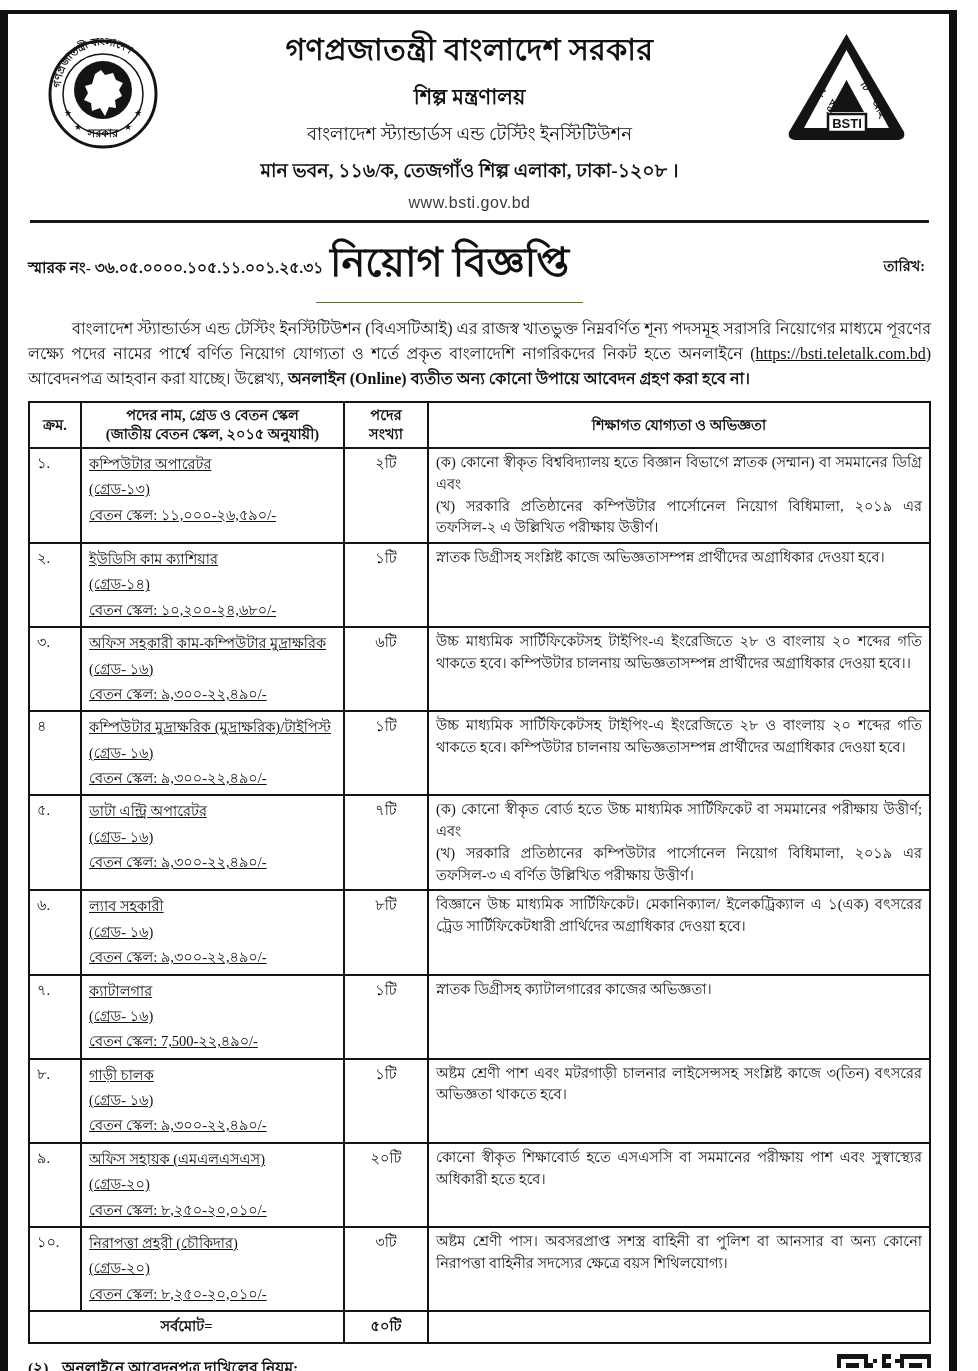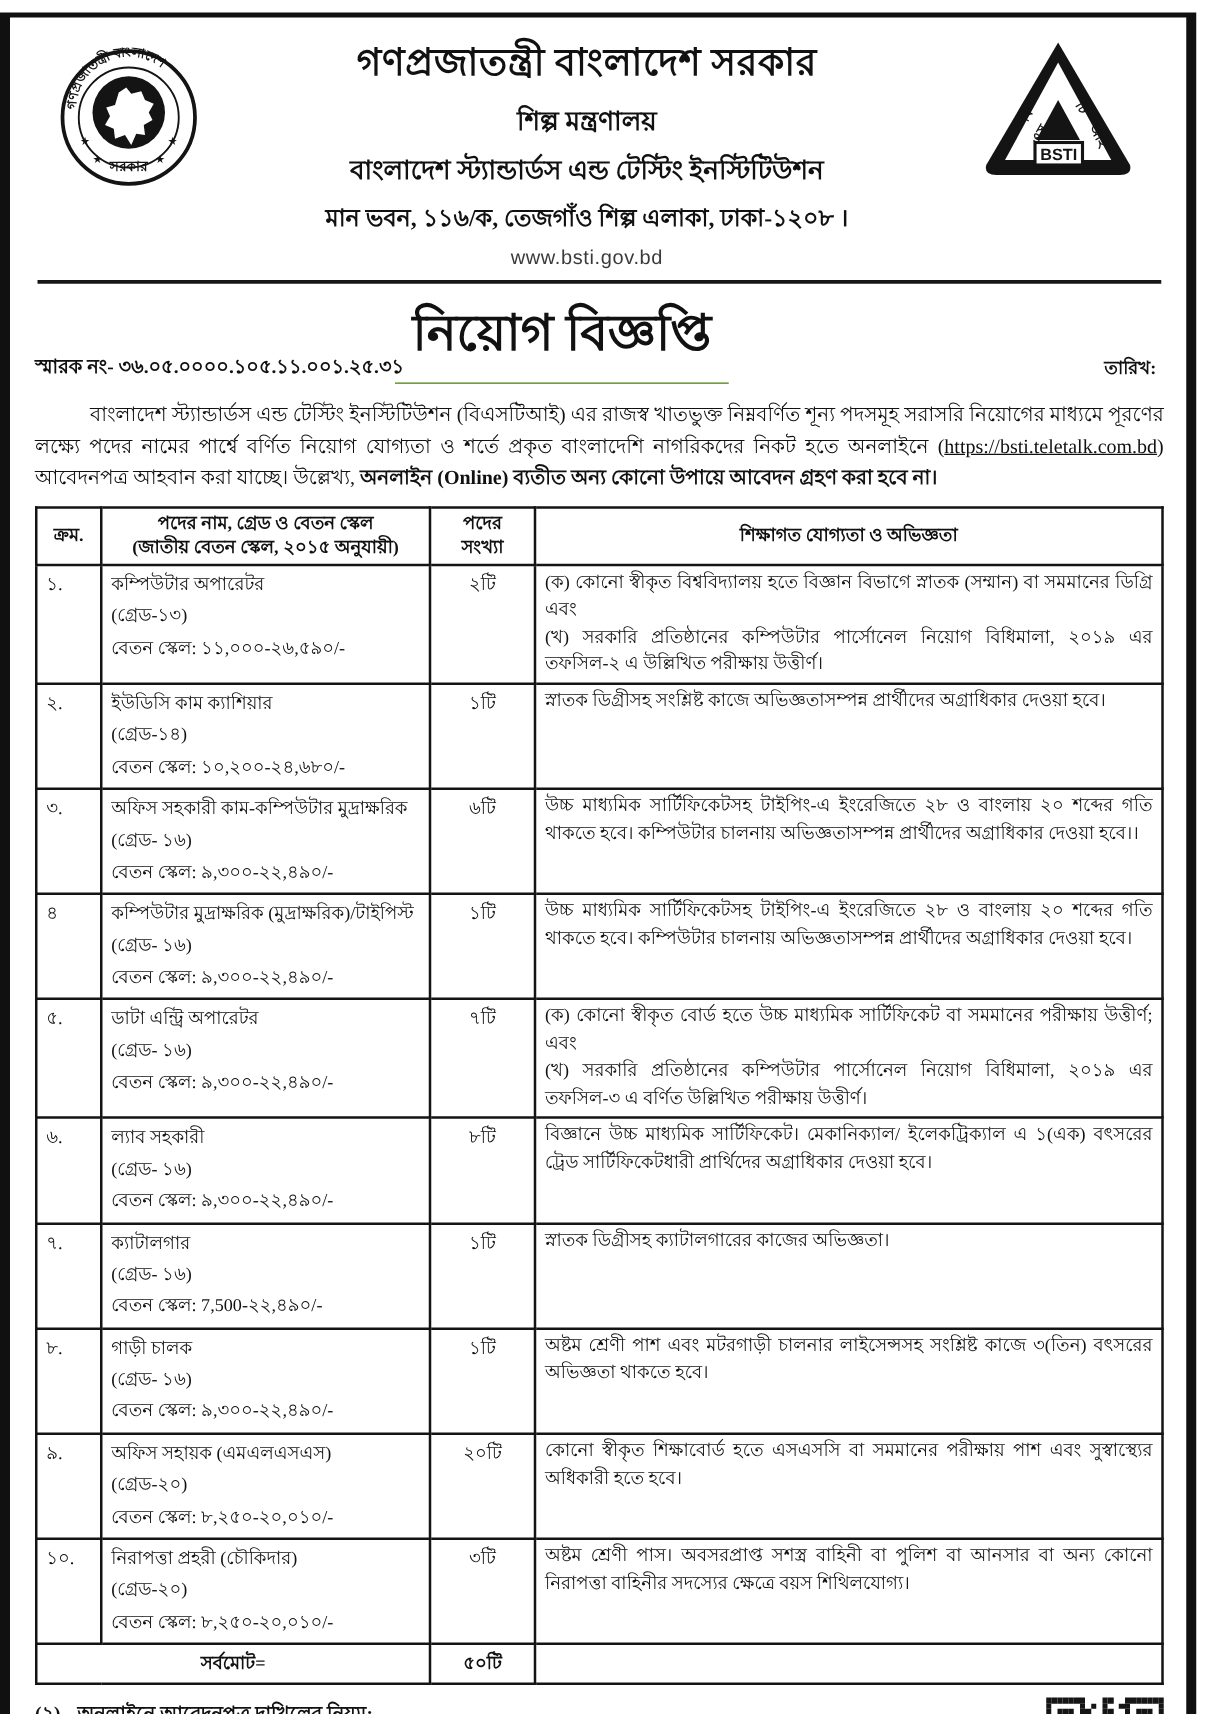--- a/index.html
+++ b/index.html
@@ -11,47 +11,47 @@
     border-right:8px solid #101010; border-bottom:11px solid #101010;
     background:#fff; padding:12px 18px 6px 20px;
   }
   
   .hdr { display:flex; align-items:flex-start; }
   .hdr-left { width:150px; display:flex; justify-content:center; padding-top:12px; }
   .hdr-center { flex:1; text-align:center; }
   .hdr-right { width:170px; display:flex; justify-content:center; padding-top:6px; }
   .govt { font-size:30px; font-weight:bold; letter-spacing:.5px; }
   .ministry { font-size:21px; font-weight:bold; margin-top:4px; }
-  .org { font-size:21px; font-weight:bold; margin-top:4px; }
+  .org { font-size:18px; font-weight:normal; margin-top:4px; }
   .addr { font-size:19px; font-weight:bold; margin-top:5px; }
   .site { font-family:"Liberation Sans","DejaVu Sans",sans-serif; font-size:16px; color:#3a3a3a; margin-top:6px; letter-spacing:.5px; }
   .hdr-rule { border:none; border-top:3px solid #161616; margin:8px 2px 0 2px; }
   
-  .memo-row { display:flex; margin-top:8px; align-items:flex-end; }
+  .memo-row { display:flex; margin-top:8px; align-items:center; }
   .memo { flex:1; font-size:15.5px; font-weight:bold; padding-top:4px; white-space:nowrap; }
   .big-title-wrap { flex:0 0 auto; text-align:center; margin-left:-60px; }
   .big-title { display:inline-block; font-size:40px; font-weight:bold; padding:0 14px 4px 14px; border-bottom:1px solid #4d7c0f; }
   .date-wrap { flex:1; display:flex; justify-content:flex-end; align-items:center; font-size:14.5px; }
   .date-label { font-weight:bold; margin-right:6px; }
   .date-frac { display:inline-block; text-align:center; }
   .date-frac .top { border-bottom:1.5px solid #141414; padding:0 4px 2px 4px; }
   .date-frac .bot { padding-top:2px; }
   
   .intro { margin-top:14px; font-size:16px; line-height:1.55; text-align:justify; text-indent:44px; }
   .b { font-weight:bold; }
   a.link { color:inherit; text-decoration:underline; cursor:pointer; }
   
   table.vac { width:100%; border-collapse:collapse; margin-top:10px; font-size:14.5px; }
   table.vac th, table.vac td { border:2px solid #141414; vertical-align:top; padding:3px 7px; }
   table.vac th { font-weight:bold; text-align:center; vertical-align:middle; line-height:1.3; }
   .col-sl { width:52px; }
   .col-post { width:263px; }
   .col-count { width:84px; }
   td.sl { text-align:left; padding-left:10px; }
-  td.post { line-height:1.75; white-space:pre-line; }
+  td.post { line-height:1.75; white-space:pre-line;text-decoration:underline; }
   td.count { text-align:center; padding-top:5px; }
   td.qual { line-height:1.5; white-space:pre-line; text-align:justify; }
   tr.total td { font-weight:bold; }
   td.total-label { text-align:center; padding-right:14px; border-left:2px solid #141414; }
   td.total-count { text-align:center; font-weight:bold; }
   .pre { white-space:pre-line; }
   
   .sec { margin-top:12px; font-size:15.5px; line-height:1.6; }
   .sec2 { position:relative; padding-right:110px; }
   .sec-head { display:flex; }

